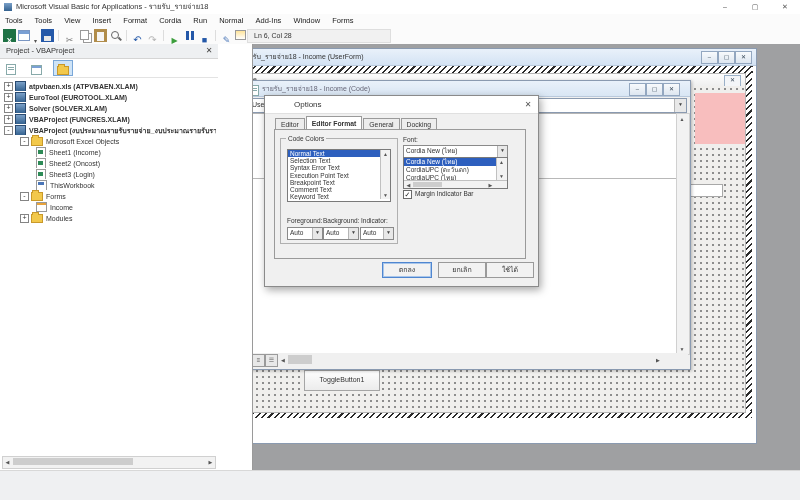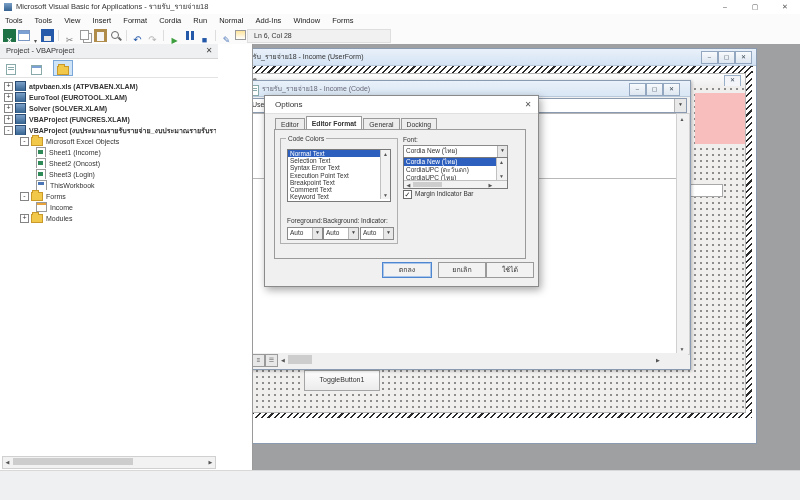--- a/index.html
+++ b/index.html
@@ -186,21 +186,21 @@
       <span class="abs" style="left:6px;top:1px;width:11px;height:11px;background:#e8e8e8;border:1px solid #9a9a9a;font-size:6px;line-height:10px;text-align:center;color:#555;">≡</span>
       <span class="abs" style="left:19px;top:1px;width:11px;height:11px;background:#e8e8e8;border:1px solid #9a9a9a;font-size:6px;line-height:10px;text-align:center;color:#555;">☰</span>
       <span class="sbarrow" style="left:33px;top:4px;width:8px;">◀</span>
       <span class="sbthumb" style="left:42px;top:2px;width:24px;height:9px;"></span>
       <span class="sbarrow" style="left:408px;top:4px;width:8px;">▶</span>
     </div>
   </div>
 
   <div id="optdlg" class="abs">
     <div class="dtitle">
-      <span style="padding-left:10px;">Options</span>
+      <span style="padding-left:29px;">Options</span>
       <span class="abs" style="left:255px;top:0;width:16px;text-align:center;color:#555;">✕</span>
     </div>
     <div class="abs" style="left:10px;top:20px;height:14px;">
       <span class="tab">Editor</span><span class="tab active">Editor Format</span><span class="tab">General</span><span class="tab">Docking</span>
     </div>
     <div class="abs" style="left:9px;top:33px;width:250px;height:128px;border:1px solid #9a9a9a;background:#f0f0f0;"></div>
 
     <div class="gbox" style="left:15px;top:42px;width:116px;height:104px;">
       <span class="glegend">Code Colors</span>
       <div class="abs" style="left:6px;top:10px;width:102px;height:51px;background:#fff;border:1px solid #7a7a7a;">

